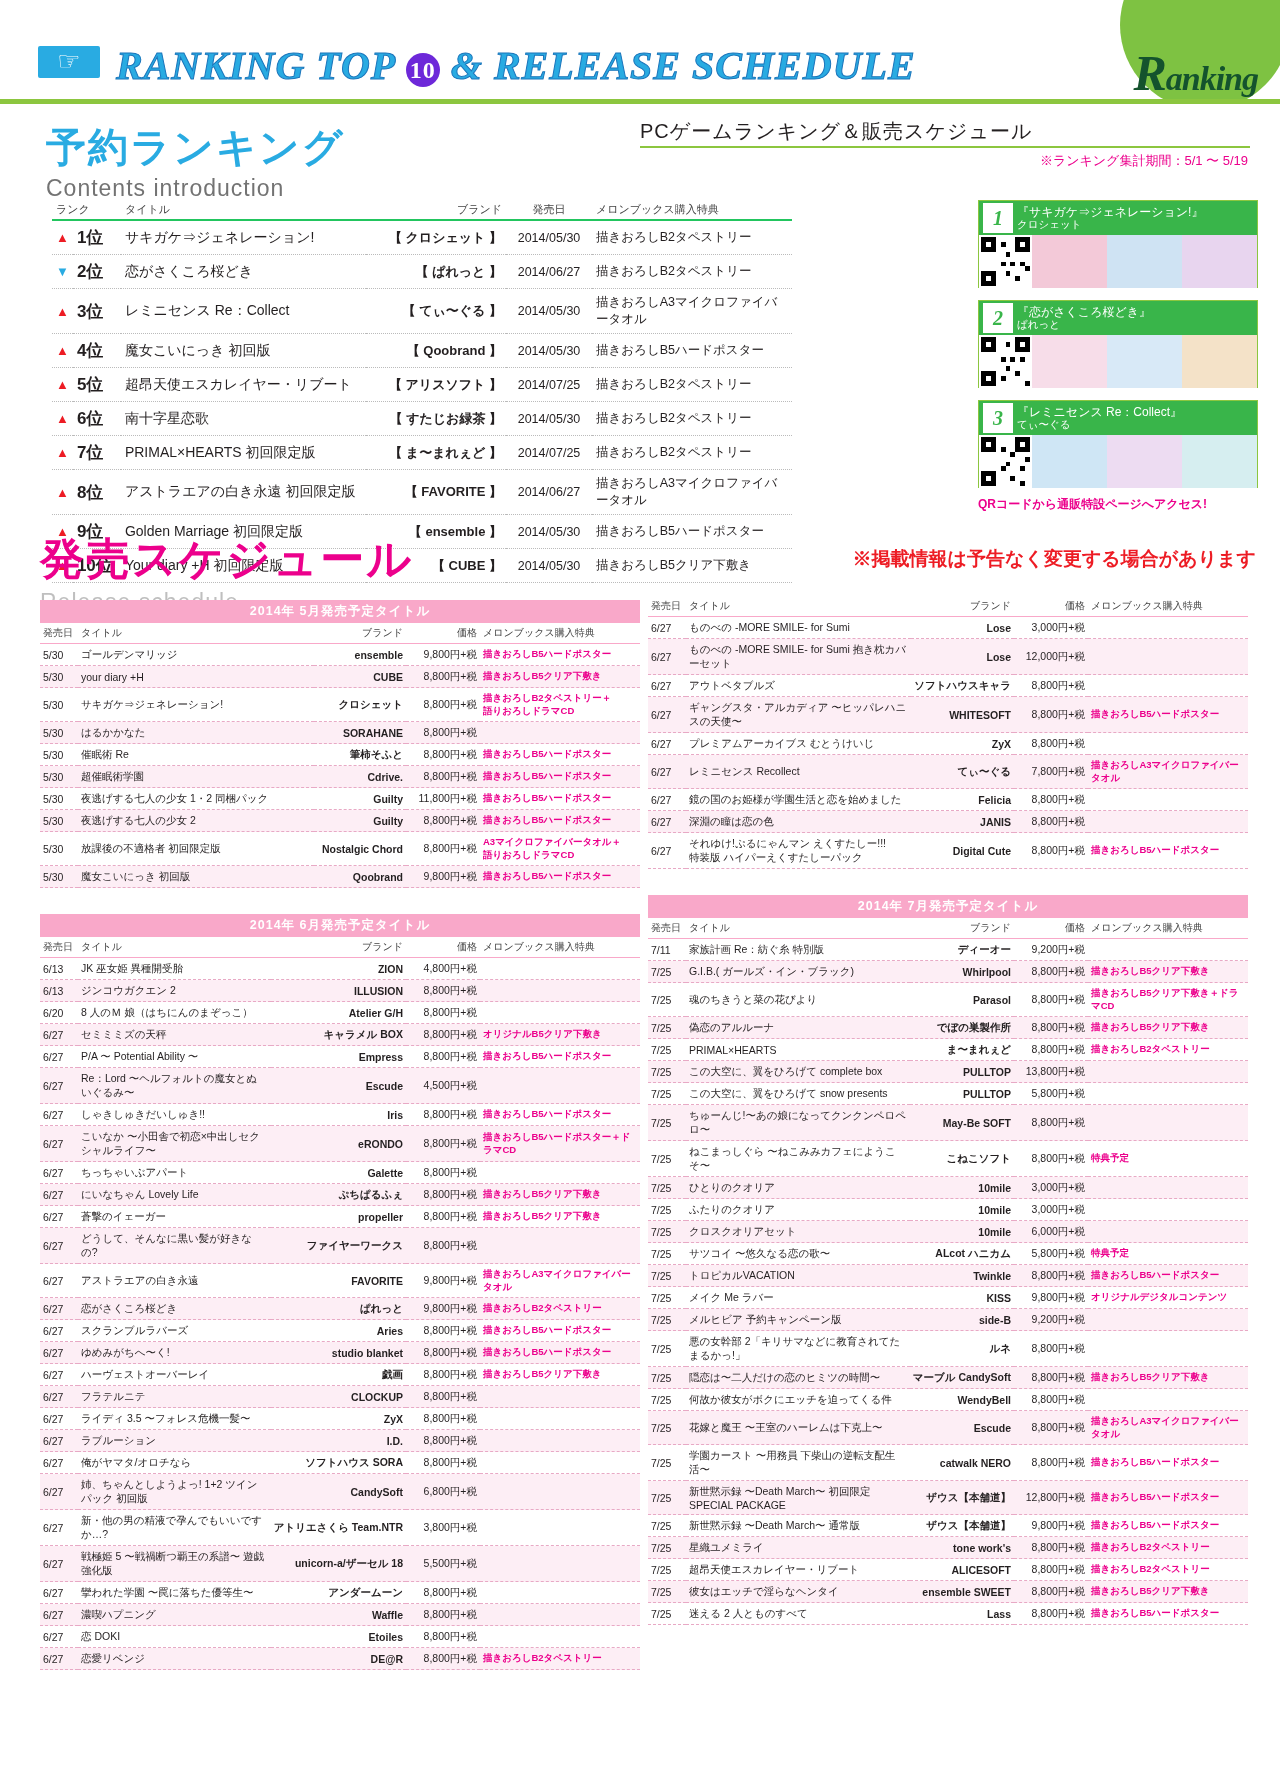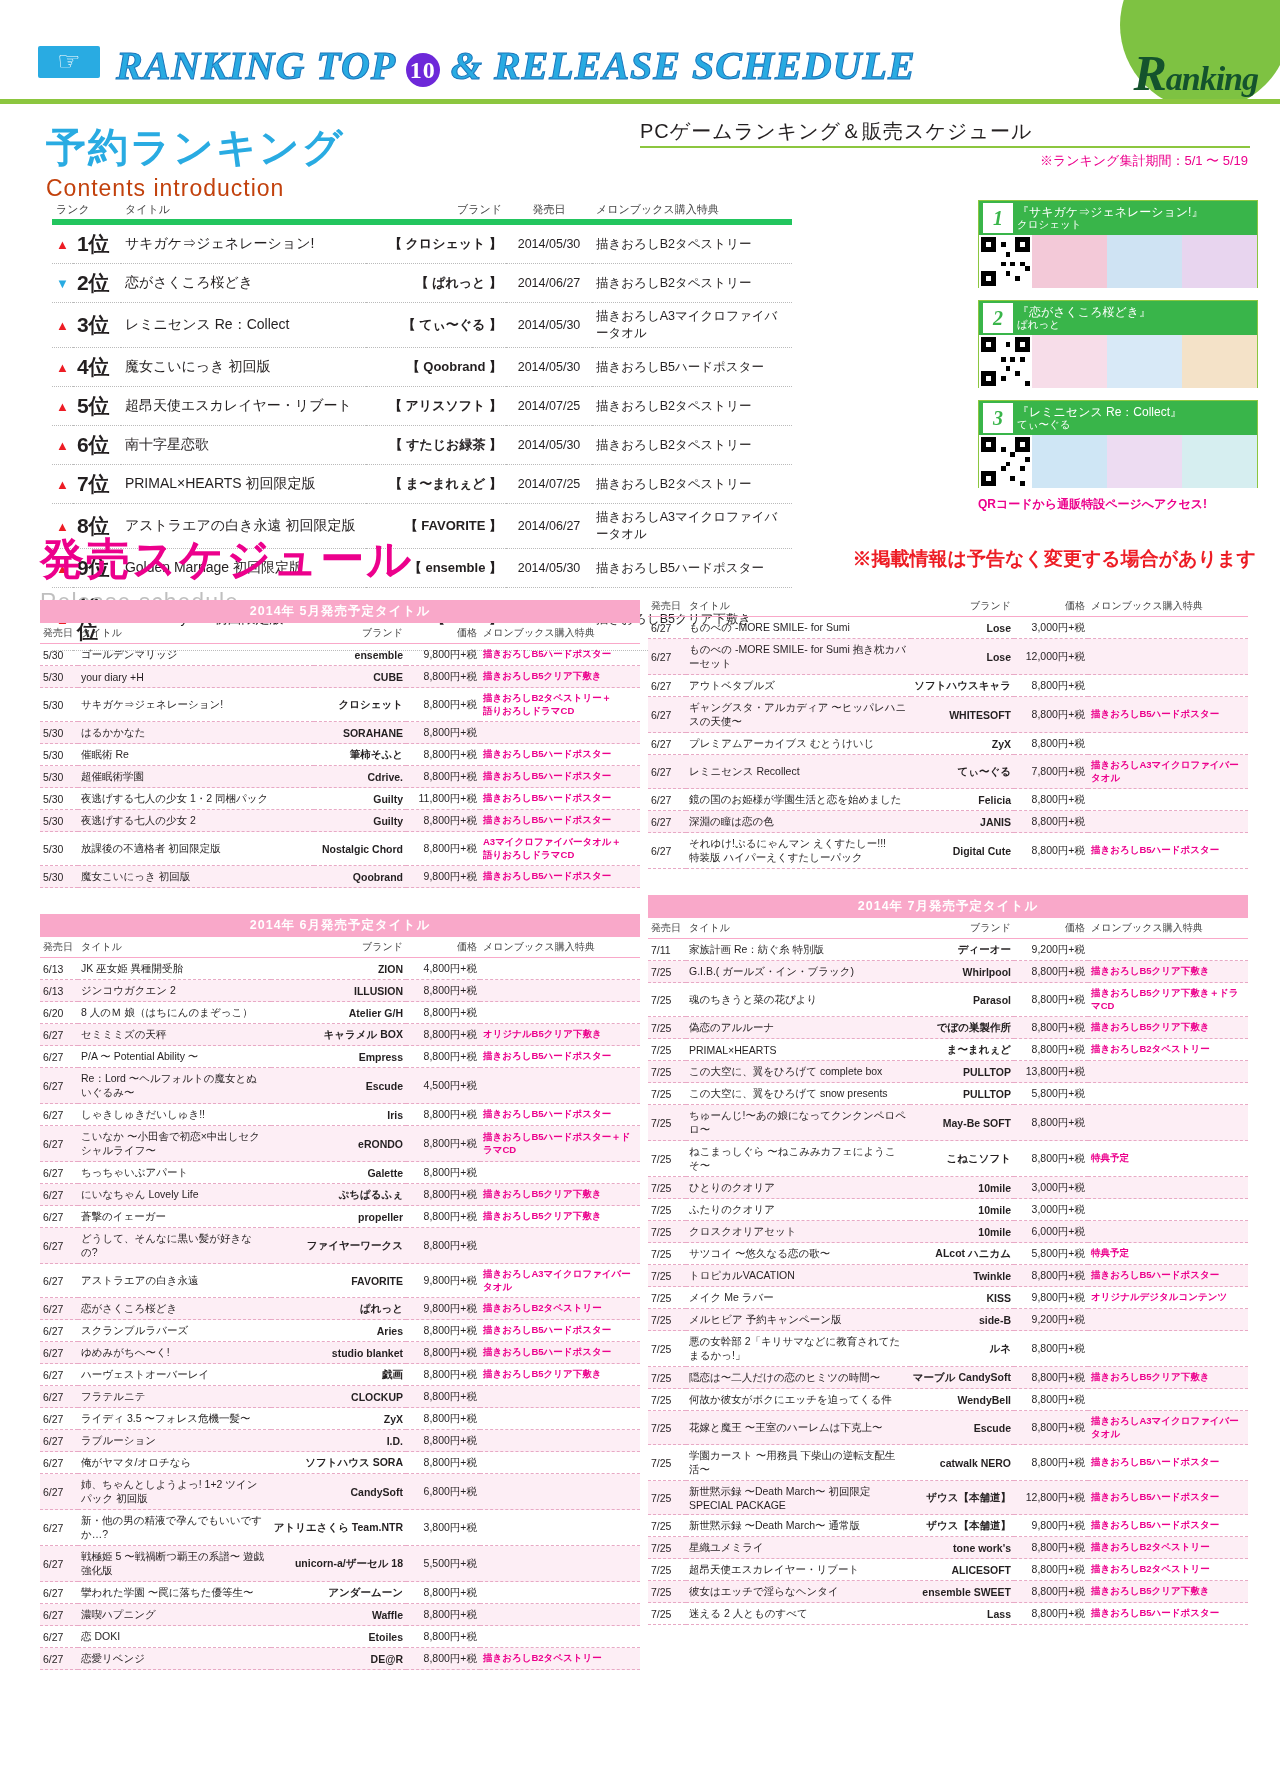--- a/index.html
+++ b/index.html
@@ -92,37 +92,37 @@
     width:610px; height:2px;
     background:#8cc63f;
   }
   
   .sec-title {
     position:absolute;
     font-family:"Liberation Sans", sans-serif;
     font-weight:bold;
   }
   .sec-title .jp { font-size:40px; color:#29abe2; letter-spacing:2px; }
-  .sec-title .en { font-size:23px; color:#c2410c; font-weight:normal; letter-spacing:1px; }
+  .sec-title .en { font-size:23px; color:#737373; font-weight:normal; letter-spacing:1px; }
   .sec-title.pink .jp { font-size:44px; color:#ec008c; }
   .sec-title.pink .en { color:#bfbfbf; }
 
   
   .rank-wrap { position:absolute; left:52px; top:200px; width:740px; }
   table { border-collapse:collapse; width:100%; }
   .rank-head td {
-    font-size:11px; color:#444; padding:2px 4px; border-bottom:6px solid #22c55e;
+    font-size:11px; color:#444; padding:2px 4px; border-bottom:2px solid #22c55e;
   }
   .rank-row td {
     font-size:14px; padding:5px 4px; border-bottom:1px dotted #bbb; vertical-align:middle;
   }
   .rank-row .arrow { width:18px; text-align:center; font-size:13px; font-weight:bold; }
   .up { color:#ed1c24; }
   .down { color:#29abe2; }
-  .rank-row .pos { width:48px; font-weight:bold; font-size:21px; }
+  .rank-row .pos { width:48px; font-weight:bold; font-size:17px; }
   .rank-row .title { font-size:14px; }
   .rank-row .brand { text-align:right; width:140px; font-size:13px; font-weight:bold; white-space:nowrap;}
   .rank-row .date { width:86px; text-align:center; font-size:12.5px; }
   .rank-row .bonus { width:200px; font-size:12.5px; }
 
   
   .cards { position:absolute; right:22px; top:200px; width:280px; }
   .card { width:280px; height:88px; margin-bottom:12px; position:relative; border:1px solid #8cc63f; }
   .card .bar {
     height:34px; background:#39b54a; color:#fff; display:flex; align-items:center;

